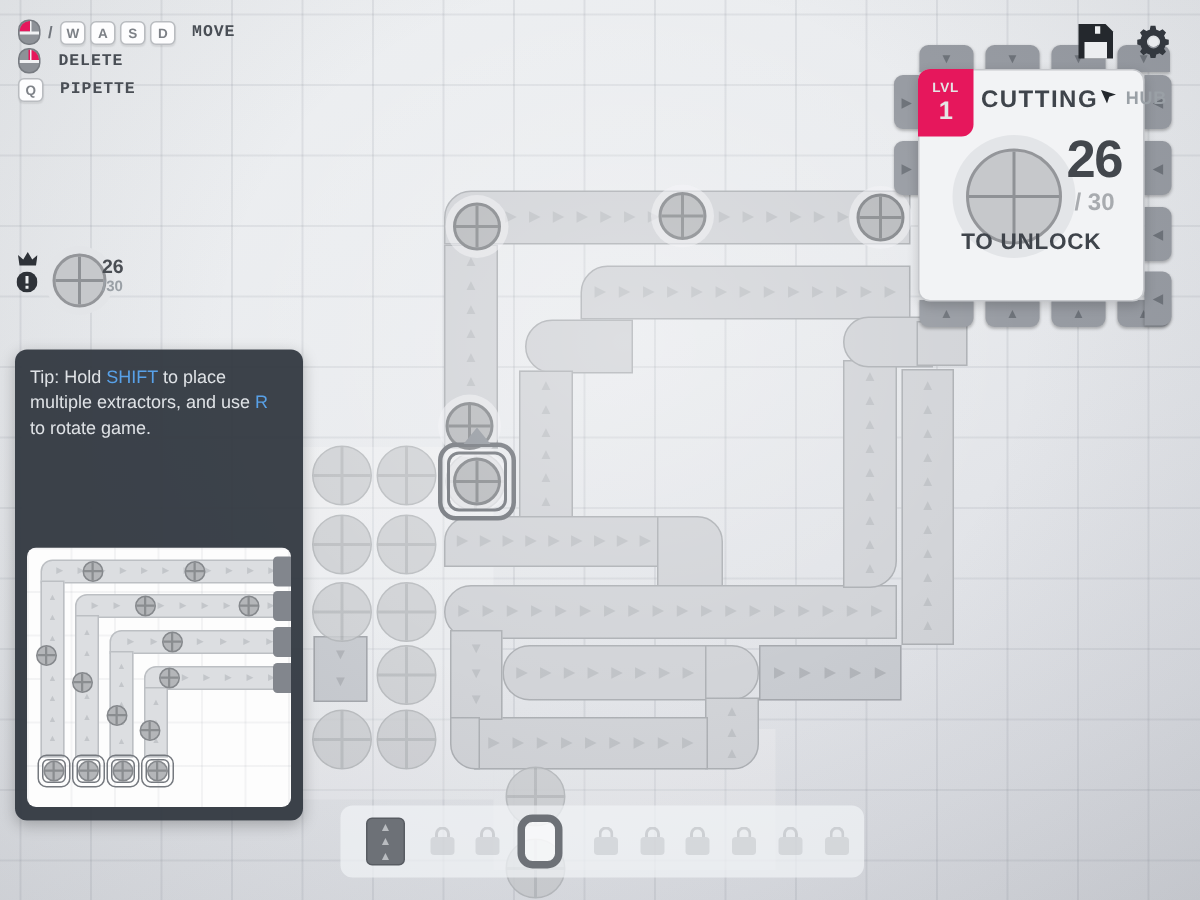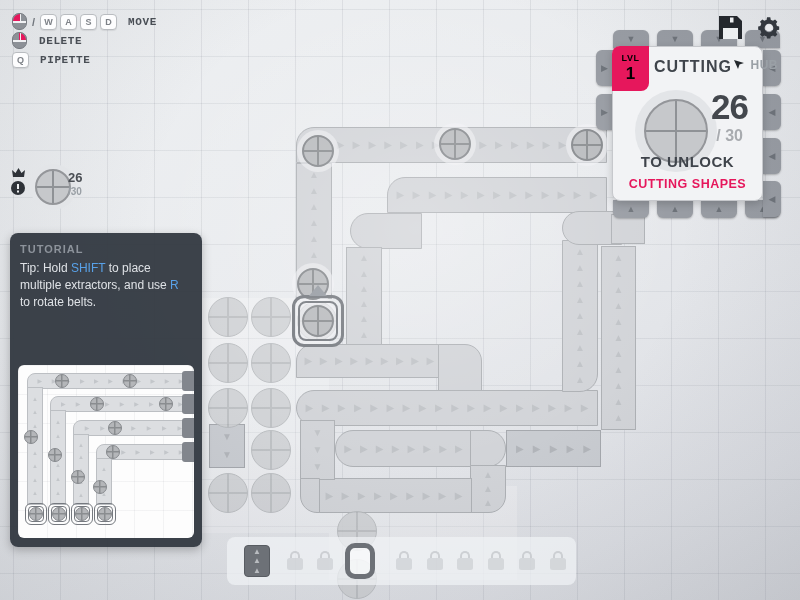--- a/index.html
+++ b/index.html
@@ -40,21 +40,21 @@
   .extractor{position:absolute;border:3px solid #75797f;border-radius:12px;}
   .extractor .inner{position:absolute;inset:3px;border:2.5px solid #75797f;border-radius:8px;}
   .ej{position:absolute;width:0;height:0;border-left:9px solid transparent;border-right:9px solid transparent;border-bottom:11px solid #959aa1;}
 
   
   .hub-tab{position:absolute;background:#989ca3;display:flex;align-items:center;justify-content:center;
     color:#6e737a;font-size:9px;box-shadow:0 1px 2px rgba(0,0,0,.25);}
   #hub-panel{position:absolute;left:612px;top:46px;width:151px;height:155px;background:#f2f3f5;
     border:1px solid #c6c8cc;border-radius:8px;box-shadow:0 3px 8px rgba(0,0,0,.18);}
   #lvl-badge{position:absolute;left:-1px;top:-1px;width:37px;height:45px;background:#e6175c;
-    border-radius:8px 0 8px 0;color:#000000;text-align:center;line-height:1;}
+    border-radius:8px 0 8px 0;color:#e5e5e5;text-align:center;line-height:1;}
   #lvl-badge .t{font-size:9px;font-weight:bold;margin-top:8px;letter-spacing:.5px;}
   #lvl-badge .n{font-size:17px;font-weight:bold;margin-top:2px;}
   #hub-title{position:absolute;left:40px;top:11px;width:80px;text-align:center;
     font-size:16px;font-weight:bold;color:#3f444b;letter-spacing:1px;}
   #hub-pin{position:absolute;right:18px;top:12px;width:10px;height:10px;}
   #hub-label{position:absolute;right:-16px;top:11px;font-size:12px;font-weight:bold;color:#9aa0a6;letter-spacing:.5px;}
   .shape-halo{position:absolute;border-radius:50%;background:#e3e5e8;}
   .shape-circle{position:absolute;border-radius:50%;background:#c6c8cb;border:2.5px solid #94969a;
     background-image:linear-gradient(#8f9296,#8f9296),linear-gradient(#8f9296,#8f9296);
     background-size:100% 2px,2px 100%;background-position:center;background-repeat:no-repeat;}
@@ -361,22 +361,21 @@
     </svg>
     <div class="shape-halo" style="left:22px;top:-1px;width:46px;height:46px"></div>
     <div class="shape-circle" style="left:27px;top:4px;width:36px;height:36px"></div>
     <div class="nums">
       <div class="cur">26</div>
       <div class="tot">/30</div>
     </div>
   </div>
 
   <div id="tutorial">
-    <h3>TUTORIAL</h3>
-    <p><span>Tip: Hold </span><span class="hl">SHIFT</span><span> to place multiple extractors, and use </span><span class="hl">R</span><span> to rotate belts.</span></p>
+    <p><span>Tip: Hold </span><span class="hl">SHIFT</span><span> to place multiple extractors, and use </span><span class="hl">R</span><span> to rotate game.</span></p>
     <div id="tut-img">
         <div class="tbelt" style="left: 9px; top: 8px; width: 167px; height: 16px; border-radius: 8px 0px 0px;">
           <span class="chev">▶</span>
           <span class="chev">▶</span>
           <span class="chev">▶</span>
           <span class="chev">▶</span>
           <span class="chev">▶</span>
           <span class="chev">▶</span>
           <span class="chev">▶</span>
           <span class="chev">▶</span>
@@ -483,21 +482,20 @@
     <div id="hub-title">CUTTING</div>
     <svg id="hub-pin" viewBox="0 0 10 10">
       <path d="M0 1 L10 4 L5.5 5.5 L4 10 Z" fill="#24282d"></path>
     </svg>
     <div id="hub-label">HUB</div>
     <div class="shape-halo" style="left:22px;top:43px;width:82px;height:82px"></div>
     <div class="shape-circle" style="left:31px;top:52px;width:64px;height:64px"></div>
     <div id="hub-amount">26</div>
     <div id="hub-goal">/ 30</div>
     <div id="hub-unlock">TO UNLOCK</div>
-    <div id="hub-reward">CUTTING SHAPES</div>
   </div>
 
   <div id="topicons">
     <svg width="27" height="27" viewBox="0 0 27 27">
       <path d="M2 2 H20 L25 7 V25 H2 Z" fill="#24282d"></path>
       <rect x="7" y="2" width="11" height="8" fill="#24282d"></rect>
       <rect x="13" y="3.5" width="3.5" height="5" fill="#eceef0"></rect>
       <rect x="6" y="14" width="15" height="11" fill="#eceef0"></rect>
       <rect x="6" y="14" width="15" height="2.5" fill="#24282d" opacity="0"></rect>
     </svg>

